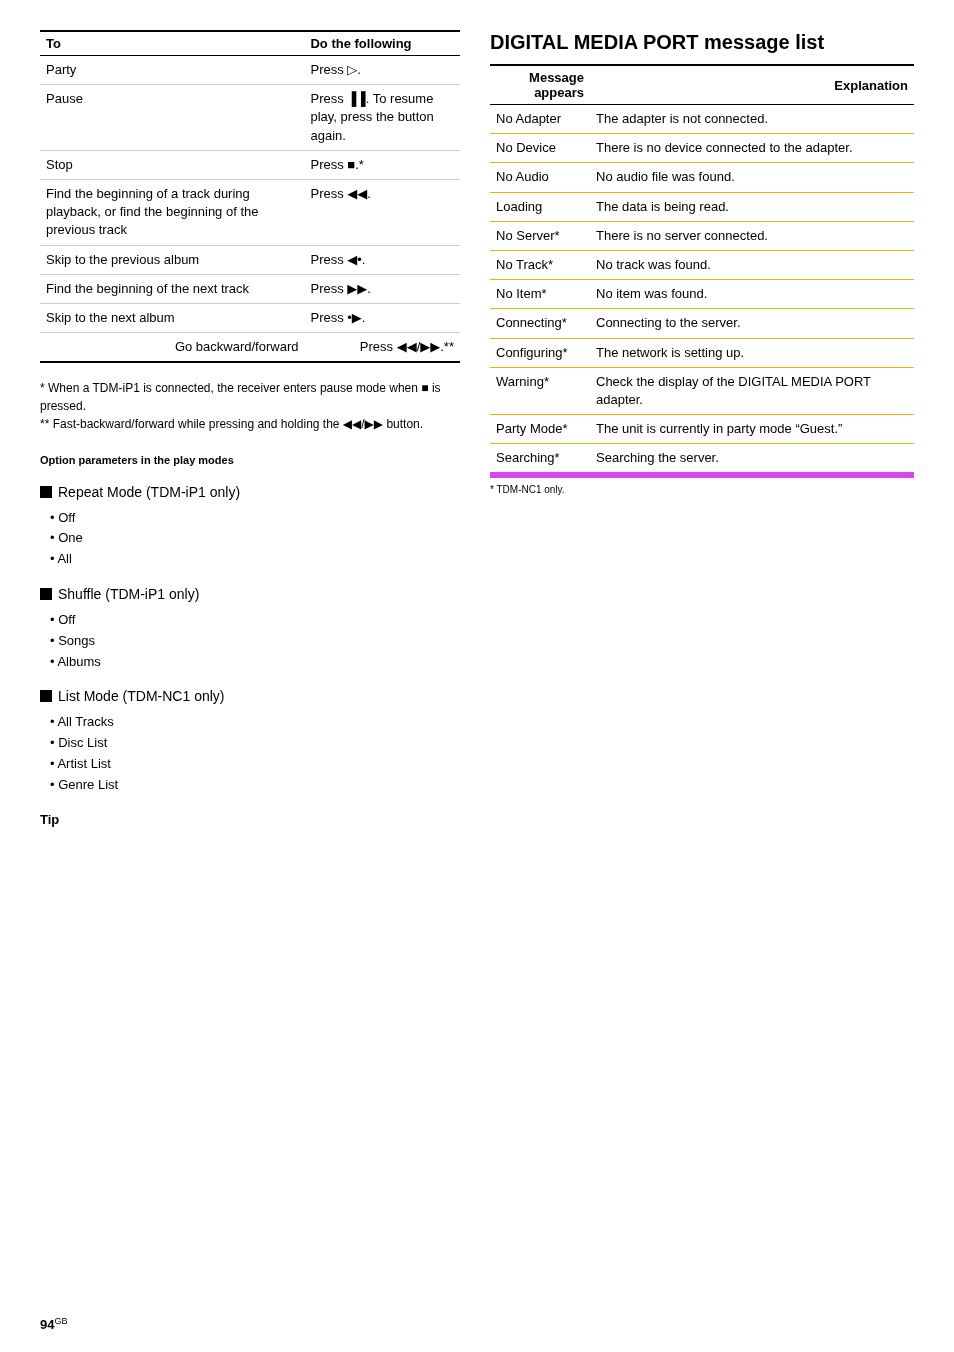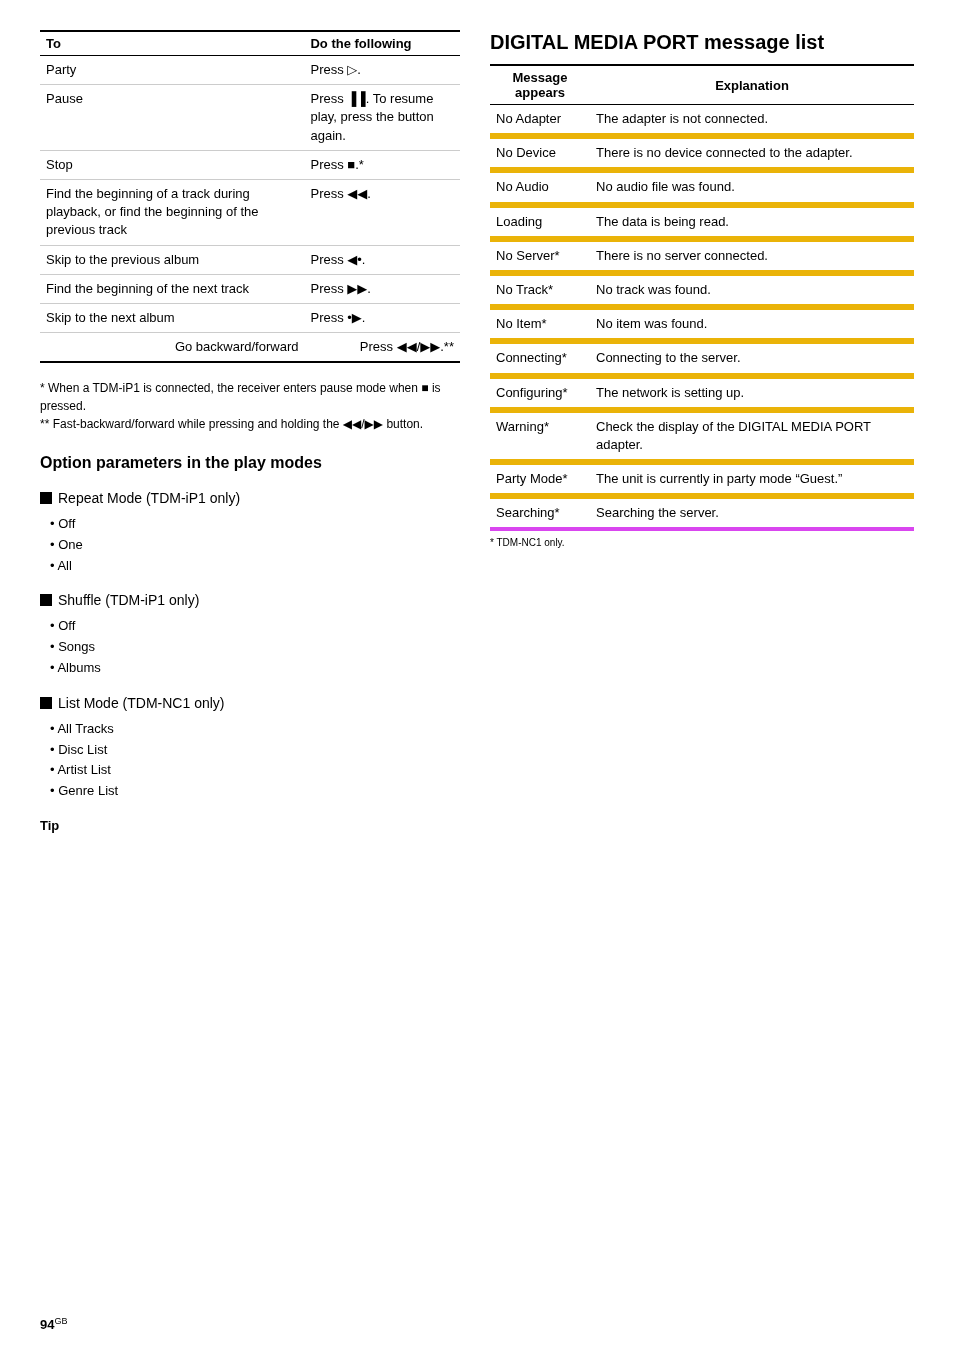--- a/index.html
+++ b/index.html
@@ -57,21 +57,21 @@
     }
 
     .footnotes {
       font-size: 12px;
       line-height: 1.5;
       margin-bottom: 20px;
     }
 
     
     .section-title {
-      font-size: 16px;
+      font-size: 11px;
       font-weight: bold;
       margin-bottom: 12px;
       margin-top: 6px;
       line-height: 1.3;
     }
     .subsection-title {
       font-size: 14px;
       font-weight: normal;
       margin-bottom: 8px;
       margin-top: 16px;
@@ -120,33 +120,33 @@
       line-height: 1.2;
     }
     .message-table {
       width: 100%;
       border-collapse: collapse;
     }
     .message-table th {
       border-top: 2px solid #000;
       border-bottom: 1px solid #000;
       padding: 4px 6px;
-      text-align: center;
+      text-align: right;
       font-weight: bold;
       font-size: 13px;
     }
     .message-table td {
-      border-bottom: 6px solid #eab308;
+      border-bottom: 1px solid #eab308;
       padding: 5px 6px;
       vertical-align: top;
       font-size: 13px;
       line-height: 1.4;
     }
     .message-table tr:last-child td {
-      border-bottom: 4px solid #d946ef;
+      border-bottom: 6px solid #d946ef;
     }
     .col-msg {
       width: 100px;
     }
     .col-exp {
       width: auto;
     }
     .right-footnote {
       font-size: 10px;
       margin-top: 6px;

